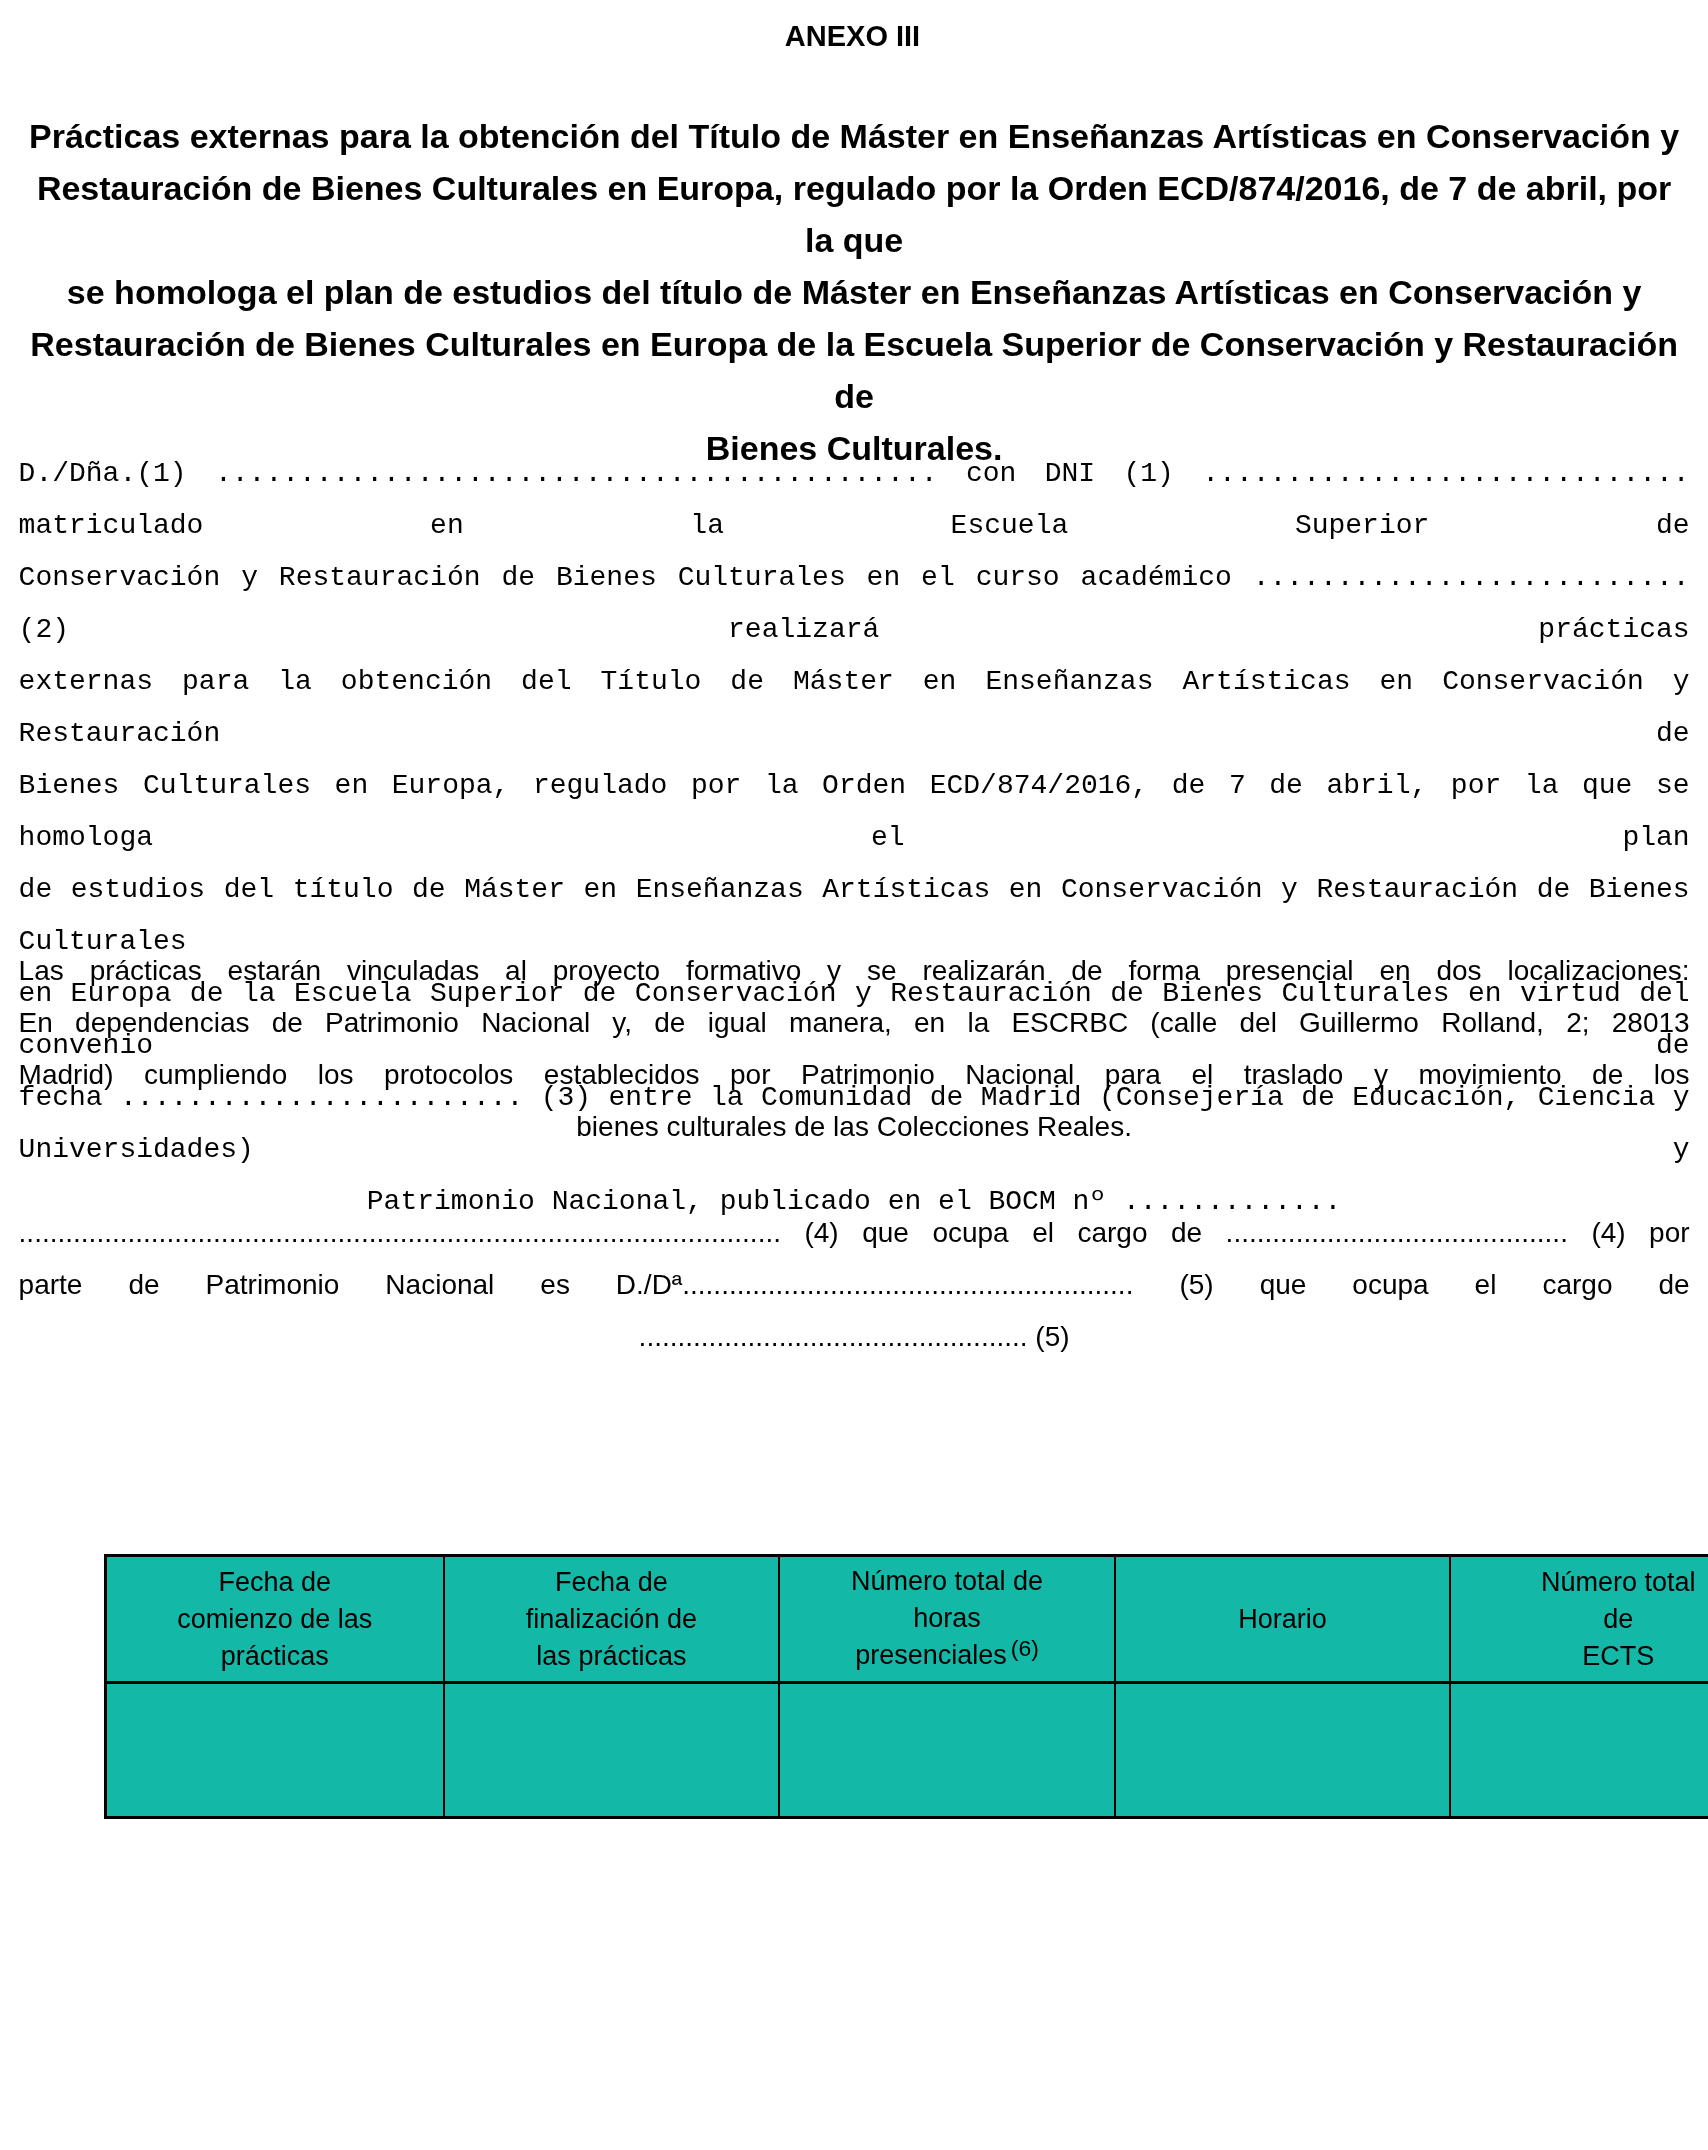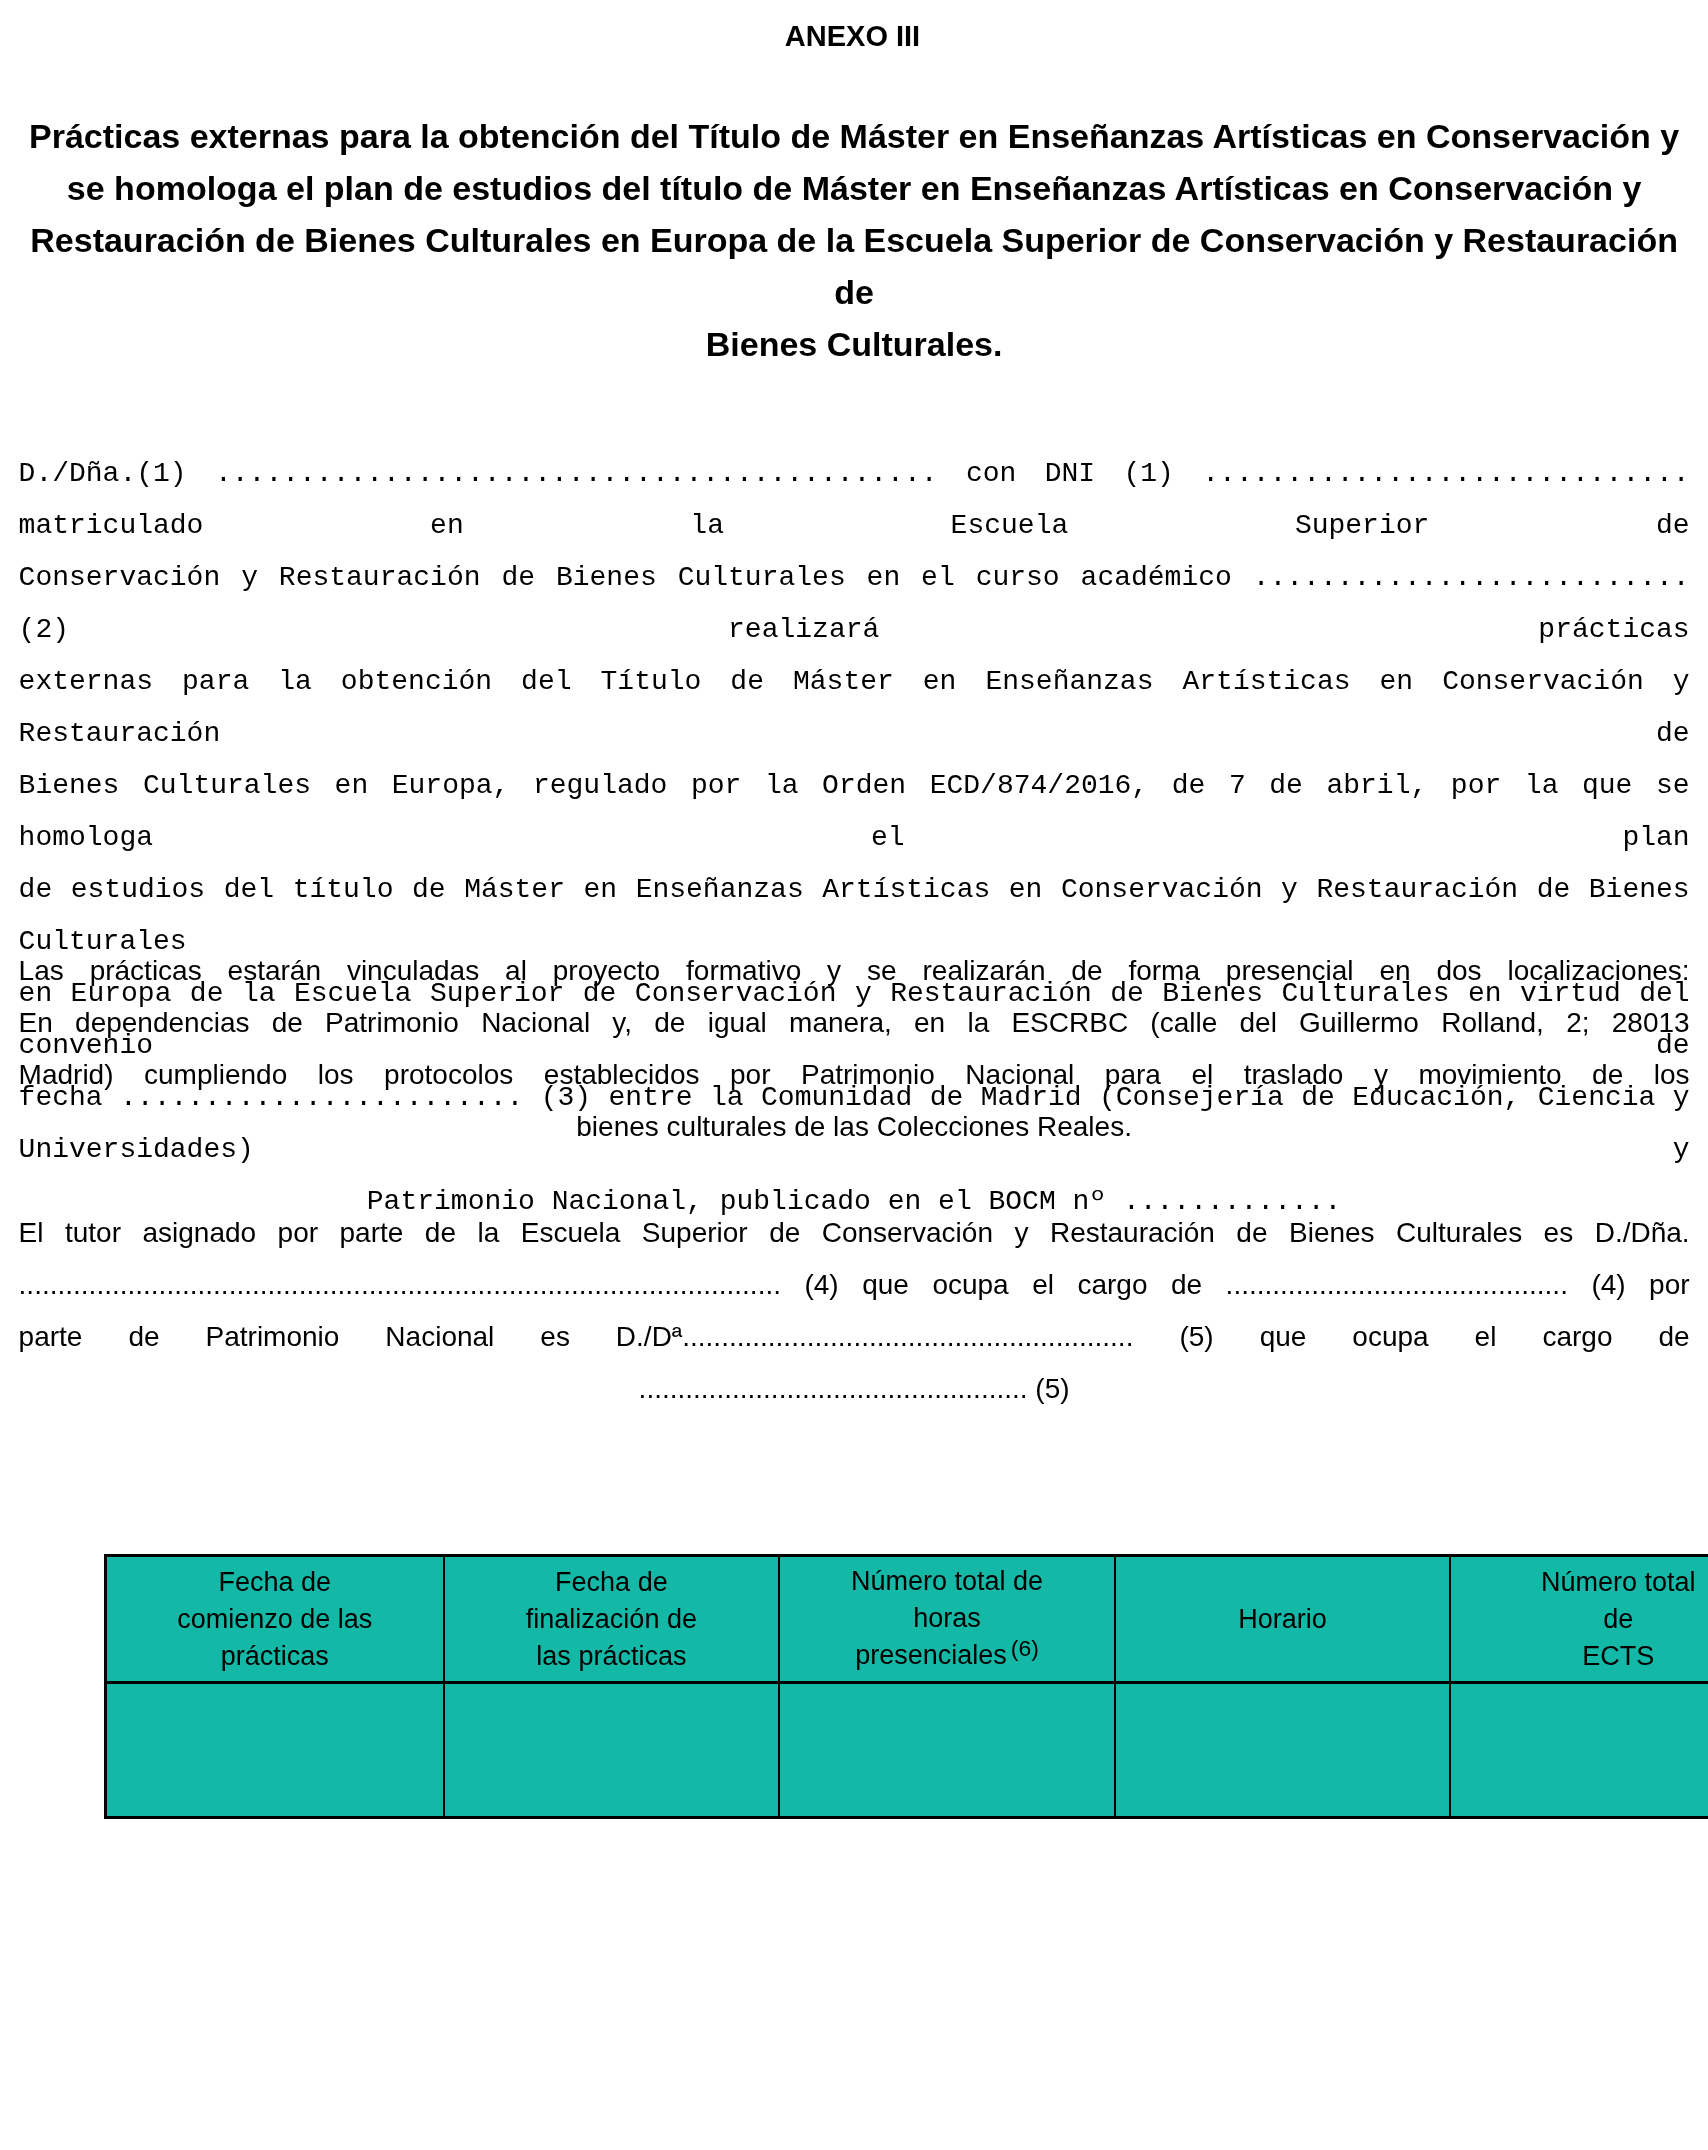--- a/index.html
+++ b/index.html
@@ -45,20 +45,21 @@
 </style>
 </head>
 <body>
 
 <div class="page">
 
   <div class="doc-title">ANEXO III</div>
 
   <div class="heading-block">
     <div>Prácticas externas para la obtención del Título de Máster en Enseñanzas Artísticas en Conservación y</div>
+    <div>Restauración de Bienes Culturales en Europa, regulado por la Orden ECD/874/2016, de 7 de abril, por la que</div>
     <div>se homologa el plan de estudios del título de Máster en Enseñanzas Artísticas en Conservación y</div>
     <div>Restauración de Bienes Culturales en Europa de la Escuela Superior de Conservación y Restauración de</div>
     <div>Bienes Culturales.</div>
   </div>
 
   <div class="para" id="para1">
     <div class="jline">D./Dña.(1) ........................................... con DNI (1) ............................. matriculado en la Escuela Superior de</div>
     <div class="jline">Conservación y Restauración de Bienes Culturales en el curso académico ..........................(2) realizará prácticas</div>
     <div class="jline">externas para la obtención del Título de Máster en Enseñanzas Artísticas en Conservación y Restauración de</div>
     <div class="jline">Bienes Culturales en Europa, regulado por la Orden ECD/874/2016, de 7 de abril, por la que se homologa el plan</div>
@@ -69,21 +70,20 @@
   </div>
 
   <div class="para" id="para2">
     <div class="jline">Las prácticas estarán vinculadas al proyecto formativo y se realizarán de forma presencial en dos localizaciones:</div>
     <div class="jline">En dependencias de Patrimonio Nacional y, de igual manera, en la ESCRBC (calle del Guillermo Rolland, 2; 28013</div>
     <div class="jline">Madrid) cumpliendo los protocolos establecidos por Patrimonio Nacional para el traslado y movimiento de los</div>
     <div class="lline">bienes culturales de las Colecciones Reales.</div>
   </div>
 
   <div class="para" id="para3">
-    <div class="jline">El tutor asignado por parte de la Escuela Superior de Conservación y Restauración de Bienes Culturales es D./Dña.</div>
     <div class="jline">.................................................................................................. (4) que ocupa el cargo de ............................................ (4) por</div>
     <div class="jline">parte de Patrimonio Nacional es D./Dª.......................................................... (5) que ocupa el cargo de</div>
     <div class="lline">.................................................. (5)</div>
   </div>
 
   <div class="doc-table">
     <div class="t-row head">
       <div class="t-cell">
         <div>Fecha de</div>
         <div>comienzo de las</div>

